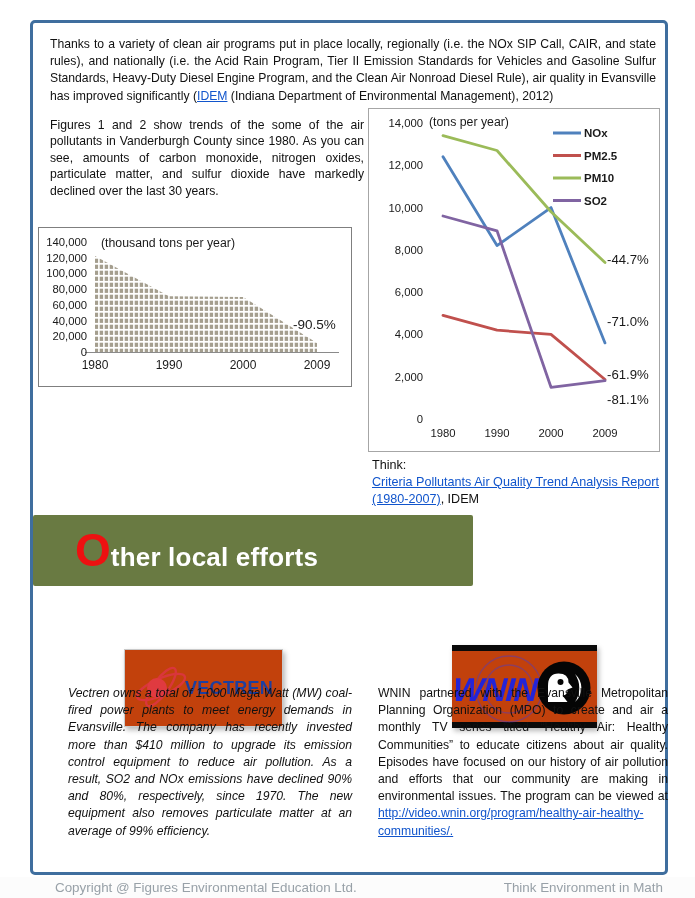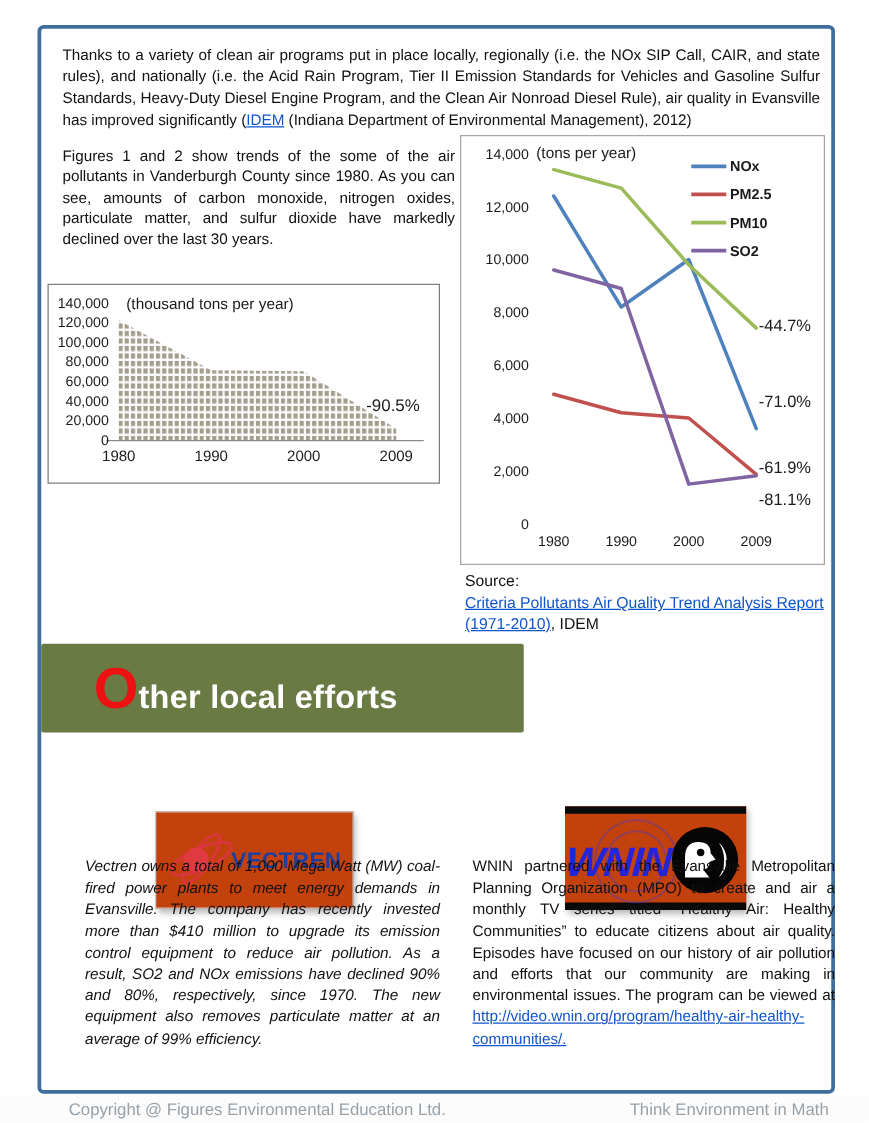--- a/index.html
+++ b/index.html
@@ -24,21 +24,21 @@
     border:1px solid #7f7f7f;background:#fff;}
   .chart2{position:absolute;left:335px;top:85px;width:290px;height:342px;
     border:1px solid #a6a6a6;background:#fff;}
   .captions{position:absolute;left:0;top:370px;width:265px;
     background:var(--caption-bg);padding:9px 12px 10px 12px;
     font-size:12px;line-height:15.6px;}
   .captions p{margin:0 0 13px 0;}
   .captions p:last-child{margin-bottom:0;}
   .source{position:absolute;left:339px;top:434px;width:292px;
     font-size:12.6px;line-height:17px;}
-  .banner{position:absolute;left:0;top:492px;width:386px;height:71px;
+  .banner{position:absolute;left:0;top:492px;width:440px;height:71px;
     background:var(--banner-bg);border-radius:2px;padding-left:42px;box-sizing:border-box;
     white-space:nowrap;}
   .banner-o{font-size:46px;font-weight:bold;color:var(--banner-o);line-height:71px;}
   .banner-rest{font-size:26px;font-weight:bold;color:#ffffff;line-height:71px;letter-spacing:0.2px;}
   .logo{position:absolute;background:#c2410c;margin-top:48px;}
   .logo.vectren{left:91px;top:578px;width:157px;height:76px;
     border:1px solid #c9c9c9;box-shadow:2px 3px 5px rgba(0,0,0,.28);}
   .logo.wnin{left:419px;top:574px;width:145px;height:83px;
     box-shadow:2px 3px 5px rgba(0,0,0,.28);}
   .col-text{position:absolute;top:662px;font-size:12.2px;line-height:17.2px;text-align:justify;}
@@ -114,22 +114,22 @@
           <text x="238" y="269.6" font-size="13.2" text-anchor="start" fill="#1a1a1a" font-weight="normal">-61.9%</text>
           <line x1="184" y1="69" x2="212" y2="69" stroke="#9bbb59" stroke-width="3"></line>
           <text x="215" y="73" font-size="11.5" text-anchor="start" fill="#1a1a1a" font-weight="bold">PM10</text>
           <text x="238" y="155.42857142857142" font-size="13.2" text-anchor="start" fill="#1a1a1a" font-weight="normal">-44.7%</text>
           <line x1="184" y1="91.5" x2="212" y2="91.5" stroke="#8064a2" stroke-width="3"></line>
           <text x="215" y="95.5" font-size="11.5" text-anchor="start" fill="#1a1a1a" font-weight="bold">SO2</text>
           <text x="238" y="294.9714285714286" font-size="13.2" text-anchor="start" fill="#1a1a1a" font-weight="normal">-81.1%</text>
         </svg></div>
 
     <div class="source">
-      <span>Source:</span><br>
-      <a href="#" class="lnk">Criteria Pollutants Air Quality Trend Analysis Report (1971-2010)</a><span>, IDEM</span>
+      <span>Think:</span><br>
+      <a href="#" class="lnk">Criteria Pollutants Air Quality Trend Analysis Report (1980-2007)</a><span>, IDEM</span>
     </div>
 
     <div class="banner"><span class="banner-o">O</span><span class="banner-rest">ther local efforts</span></div>
 
     <div class="logo vectren">
       <svg width="155" height="74" viewBox="0 0 155 74">
         <g>
           <g transform="translate(36,37)">
             <ellipse rx="26" ry="8.5" fill="none" stroke="#d9363c" stroke-width="2.4" transform="rotate(-24)"></ellipse>
             <ellipse rx="23" ry="7.5" fill="none" stroke="#d9363c" stroke-width="2.4" transform="rotate(-54)"></ellipse>

